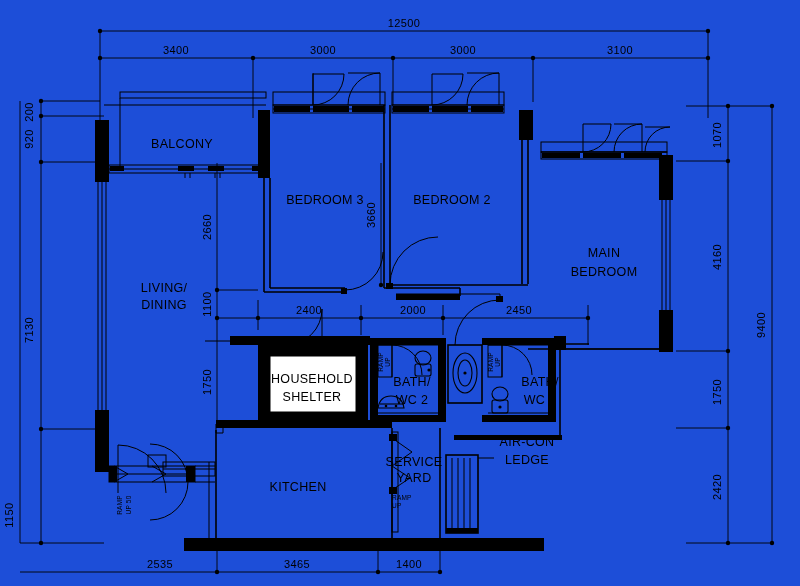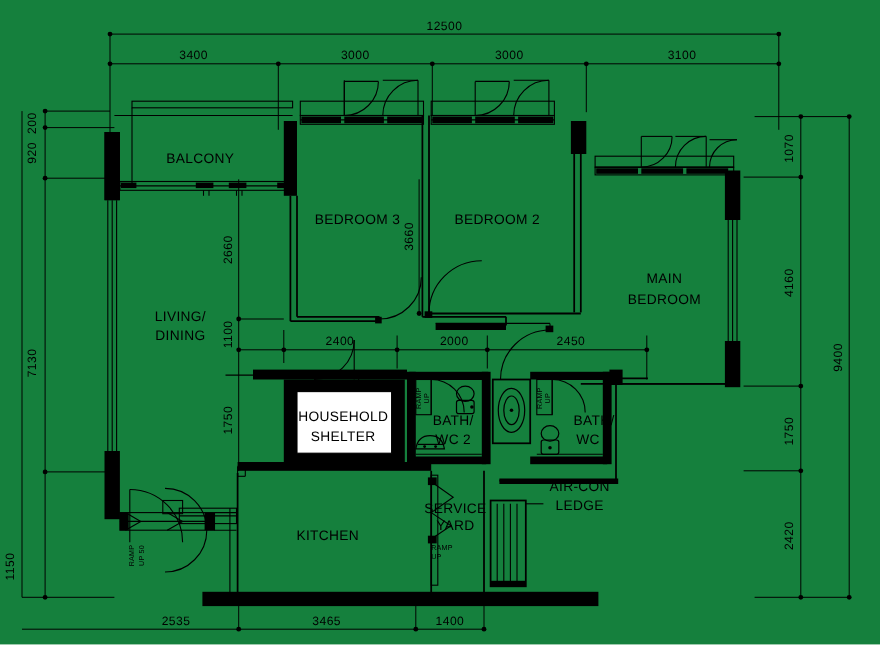--- a/index.html
+++ b/index.html
@@ -8,21 +8,21 @@
     background: #ffffff;
   }
   body {
     font-family: "Liberation Sans", sans-serif;
     color: #000000;
   }
   #plan-root {
     position: relative;
     width: 800px;
     height: 586px;
-    background: #15803d;
+    background: #1d4ed8;
     overflow: hidden;
   }
   #plan-svg {
     position: absolute;
     left: 0;
     top: 0;
     width: 800px;
     height: 586px;
     display: block;
   }

